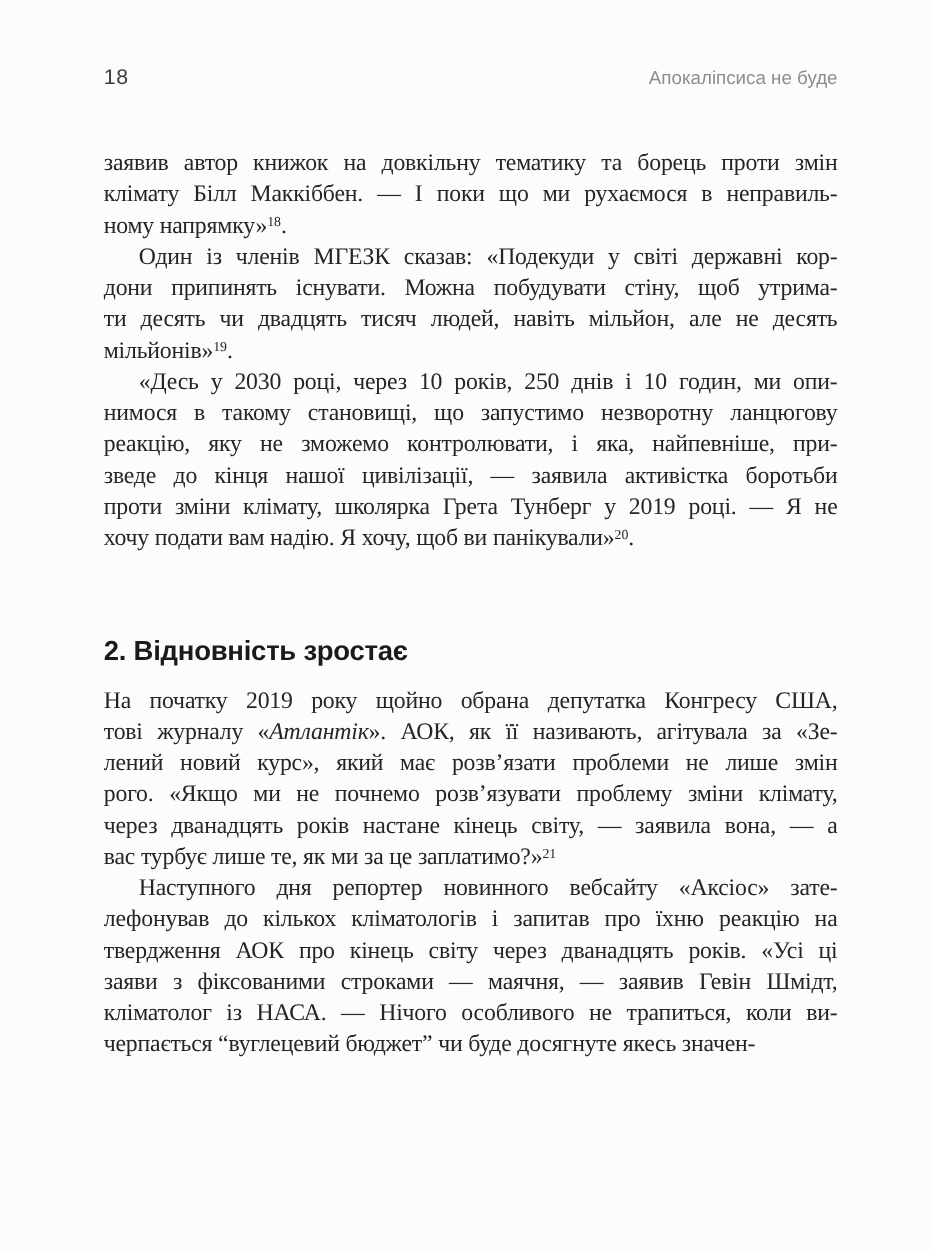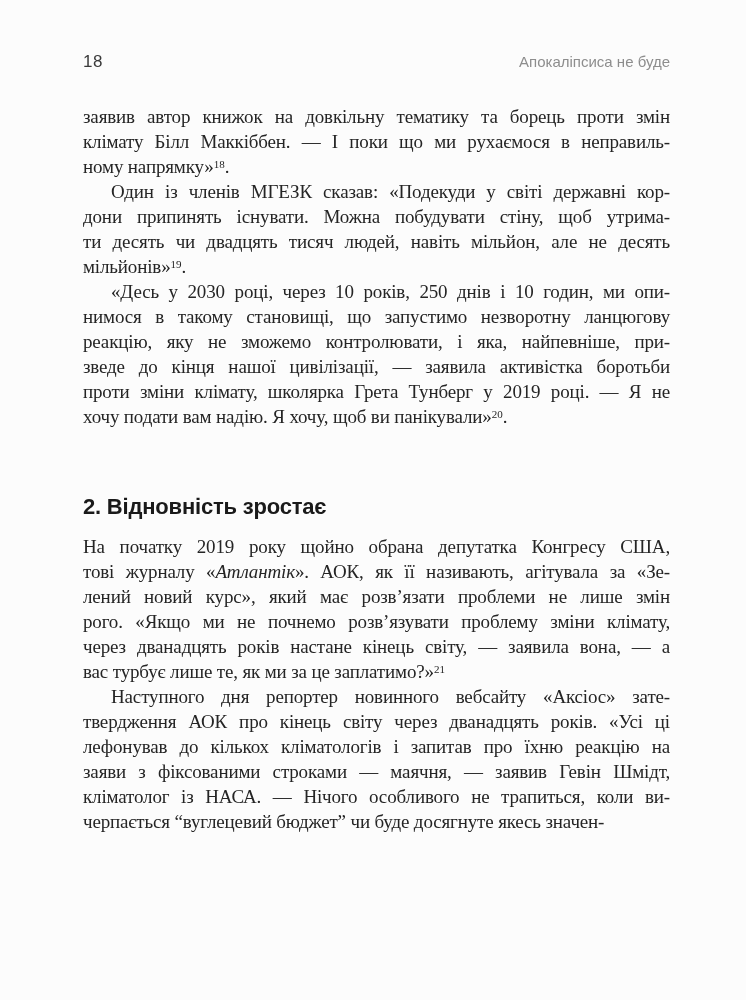--- a/index.html
+++ b/index.html
@@ -29,21 +29,21 @@
   .page-number {
     font-size: 17px;
     color: var(--page-number, #3a3a3a);
     letter-spacing: 0.5px;
   }
   .running-title {
     font-size: 15px;
     color: var(--running-title, #8d8d8d);
   }
   main.body-text {
-    margin-top: 33px;
+    margin-top: 47px;
     color: var(--body-text, #252525);
     font-size: 19px;
     line-height: 25px;
     letter-spacing: -0.15px;
   }
   .para { margin: 0; }
   .line {
     text-align: justify;
     text-align-last: justify;
     white-space: normal;
@@ -109,20 +109,20 @@
     <div class="para">
         <div class="line"><span>На початку 2019 року щойно обрана депутатка Конгресу США,</span></div>
         <div class="line"><span>тові журналу «</span><span class="it">Атлантік</span><span>». АОК, як її називають, агітувала за «Зе-</span></div>
         <div class="line"><span>лений новий курс», який має розв’язати проблеми не лише змін</span></div>
         <div class="line"><span>рого. «Якщо ми не почнемо розв’язувати проблему зміни клімату,</span></div>
         <div class="line"><span>через дванадцять років настане кінець світу, — заявила вона, — а</span></div>
         <div class="line last"><span>вас турбує лише те, як ми за це заплатимо?»</span><sup class="fn">21</sup></div>
       </div>
     <div class="para indent">
         <div class="line"><span>Наступного дня репортер новинного вебсайту «Аксіос» зате-</span></div>
+        <div class="line"><span>лефонував до кількох кліматологів і запитав про їхню реакцію на</span></div>
         <div class="line"><span>твердження АОК про кінець світу через дванадцять років. «Усі ці</span></div>
-        <div class="line"><span>лефонував до кількох кліматологів і запитав про їхню реакцію на</span></div>
         <div class="line"><span>заяви з фіксованими строками — маячня, — заявив Гевін Шмідт,</span></div>
         <div class="line"><span>кліматолог із НАСА. — Нічого особливого не трапиться, коли ви-</span></div>
         <div class="line last"><span>черпається “вуглецевий бюджет” чи буде досягнуте якесь значен-</span></div>
       </div>
   </main>
 </div>
 
 </body></html>

